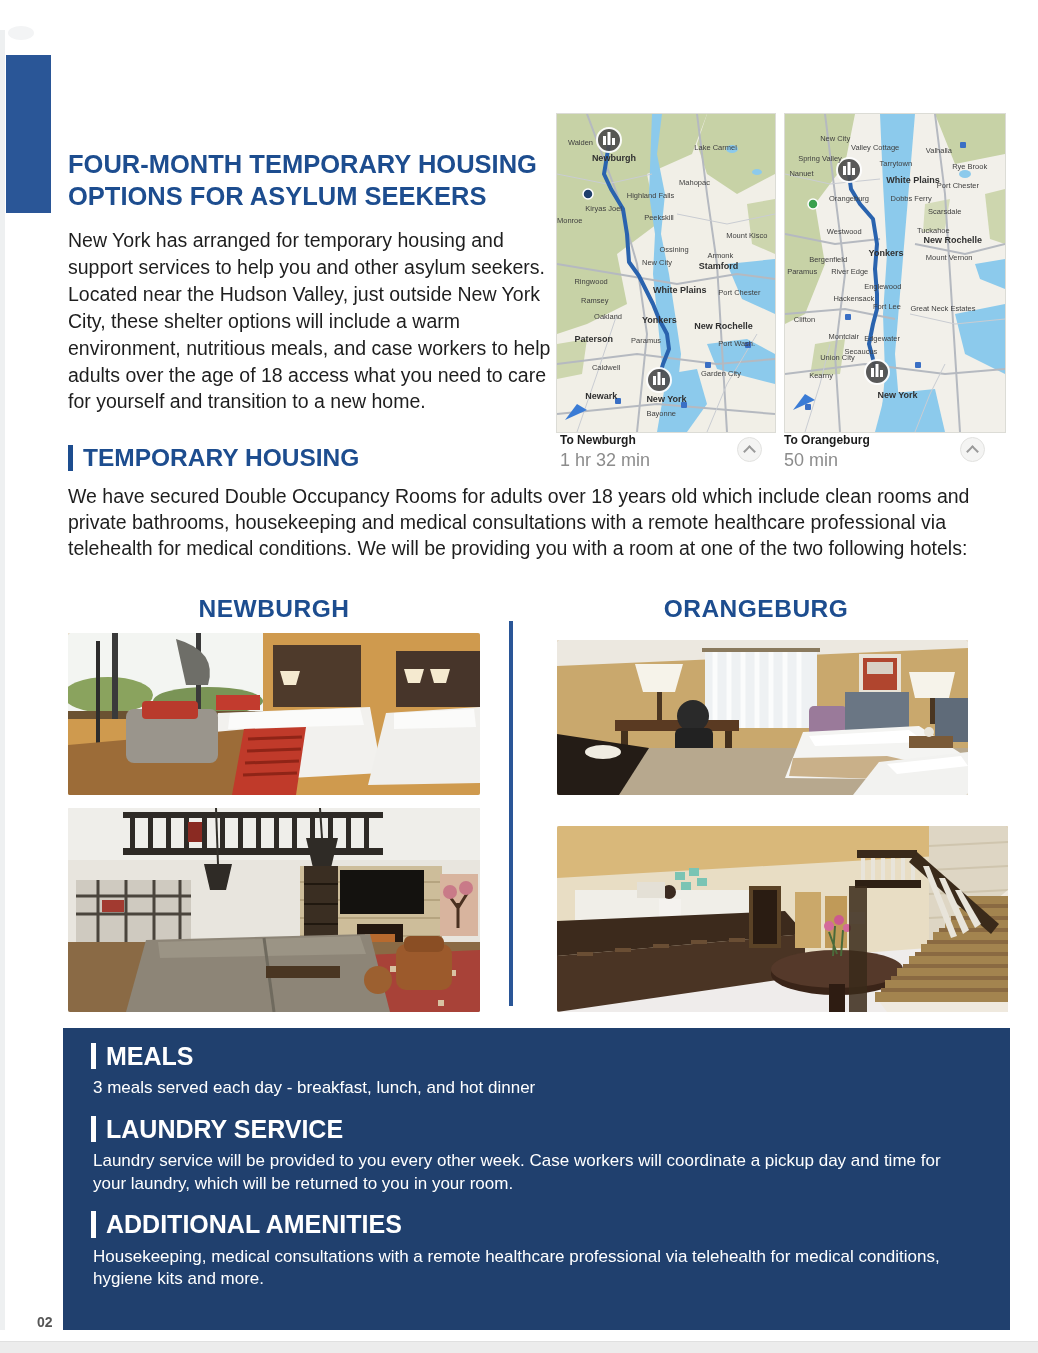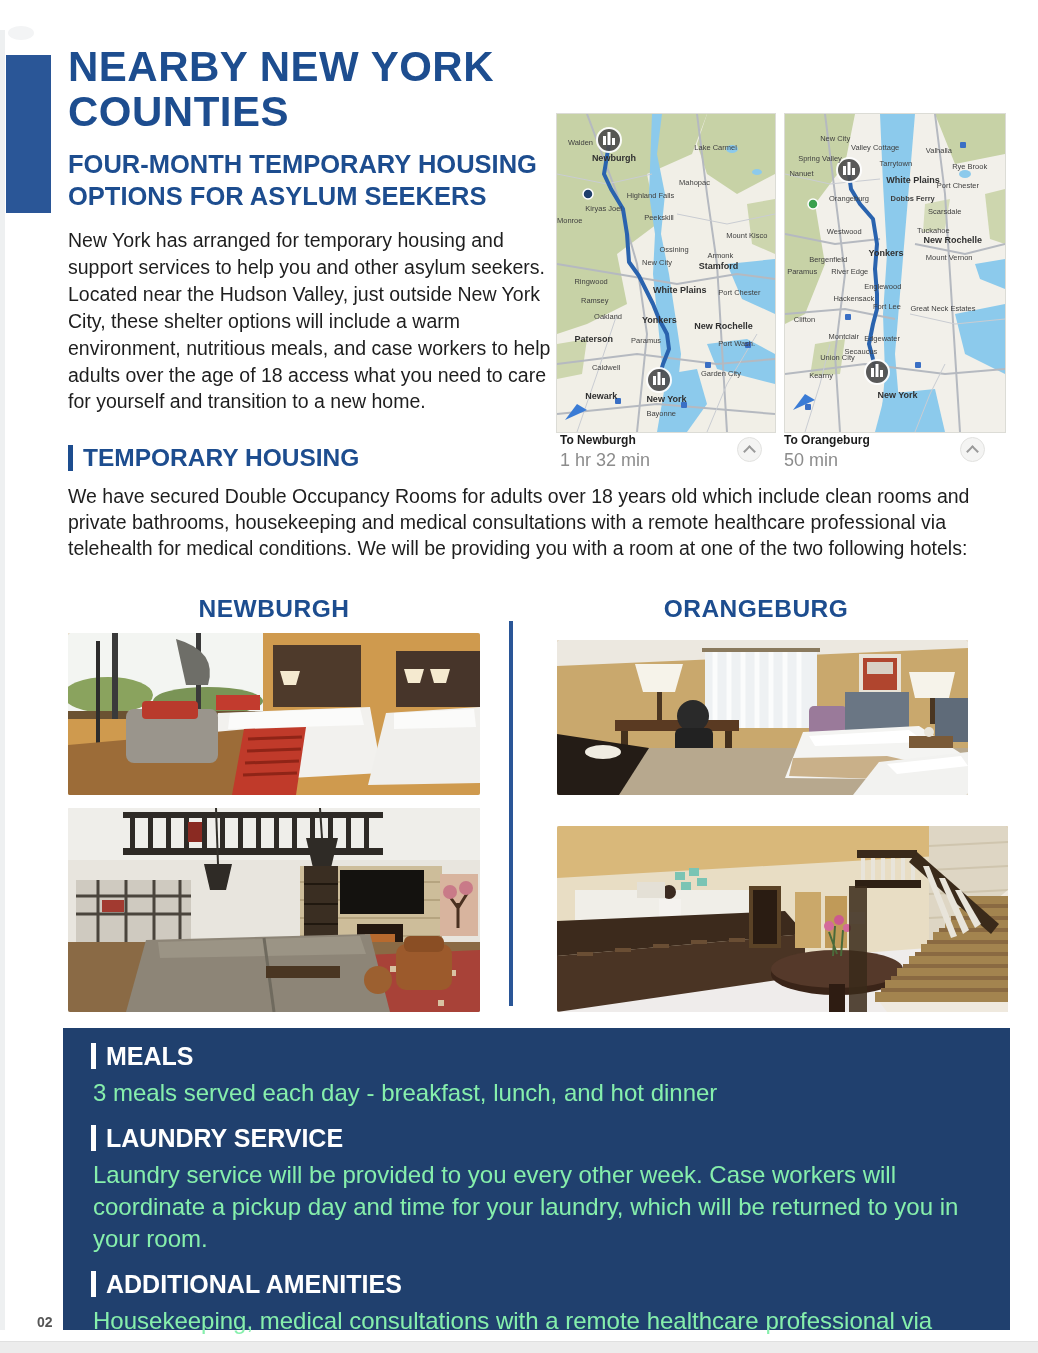--- a/index.html
+++ b/index.html
@@ -41,37 +41,33 @@
             text-align:center;letter-spacing:.5px;}
   .divider{position:absolute;left:509px;top:621px;width:4px;height:385px;background:#2a5697;}
 
   .photo{position:absolute;overflow:hidden;border-radius:2px;background:#ddd;}
   .photo svg{display:block;width:100%;height:100%;}
 
   .navy-box{position:absolute;left:63px;top:1028px;width:947px;height:302px;background:#20406e;
             box-sizing:border-box;padding:15px 30px 0 28px;}
   .navy-head{display:inline-block;font-size:25px;font-weight:bold;color:#ffffff;
              border-left:5px solid #ffffff;padding-left:10px;line-height:1.05;}
-  .navy-body{font-size:24px;color:#86efac;line-height:1.33;margin:8px 0 16px 2px;max-width:880px;}
+  .navy-body{font-size:17px;color:#ffffff;line-height:1.33;margin:8px 0 16px 2px;max-width:880px;}
 
   .page-num{position:absolute;left:37px;top:1314px;font-size:14px;font-weight:bold;color:#555;}
 </style>
 </head>
 <body>
 
 <div class="canvas">
   <div class="edge-left"></div>
   <div class="corner-curl"></div>
 
   <div class="accent-bar"></div>
 
-  <div class="title">
-    <div>NEARBY NEW YORK</div>
-    <div>COUNTIES</div>
-  </div>
   <div class="subtitle">
     <div>FOUR-MONTH TEMPORARY HOUSING</div>
     <div>OPTIONS FOR ASYLUM SEEKERS</div>
   </div>
 
   <div class="para intro">New York has arranged for temporary housing and support services to help you and other asylum seekers. Located near the Hudson Valley, just outside New York City, these shelter options will include a warm environment, nutritious meals, and case workers to help adults over the age of 18 access what you need to care for yourself and transition to a new home.</div>
 
   <div class="map" style="left:556px;top:113px;width:218px;height:318px;">
     <svg viewBox="0 0 218 318" preserveAspectRatio="none">
       <rect x="0" y="0" width="218" height="318" fill="#f1efe7"></rect>
@@ -205,21 +201,21 @@
         <span class="town" style="left: 16%; top: 6.5%;">New City</span>
         <span class="town" style="left: 30%; top: 9.5%;">Valley Cottage</span>
         <span class="town" style="left: 64%; top: 10.5%;">Valhalla</span>
         <span class="town" style="left: 6%; top: 13%;">Spring Valley</span>
         <span class="town" style="left: 43%; top: 14.5%;">Tarrytown</span>
         <span class="town" style="left: 76%; top: 15.5%;">Rye Brook</span>
         <span class="town" style="left: 2%; top: 17.5%;">Nanuet</span>
         <span class="town town-lg" style="left: 46%; top: 19.5%;">White Plains</span>
         <span class="town" style="left: 69%; top: 21.5%;">Port Chester</span>
         <span class="town" style="left: 20%; top: 25.5%;">Orangeburg</span>
-        <span class="town" style="left: 48%; top: 25.5%; font-weight: bold;">Dobbs Ferry</span>
+        <span class="town" style="left: 48%; top: 25.5%;">Dobbs Ferry</span>
         <span class="town" style="left: 65%; top: 29.5%;">Scarsdale</span>
         <span class="town" style="left: 19%; top: 36%;">Westwood</span>
         <span class="town" style="left: 60%; top: 35.5%;">Tuckahoe</span>
         <span class="town town-lg" style="left: 63%; top: 38.5%;">New Rochelle</span>
         <span class="town" style="left: 11%; top: 44.5%;">Bergenfield</span>
         <span class="town town-lg" style="left: 38%; top: 42.5%;">Yonkers</span>
         <span class="town" style="left: 64%; top: 44%;">Mount Vernon</span>
         <span class="town" style="left: 1%; top: 48.5%;">Paramus</span>
         <span class="town" style="left: 21%; top: 48.5%;">River Edge</span>
         <span class="town" style="left: 36%; top: 53%;">Englewood</span>

